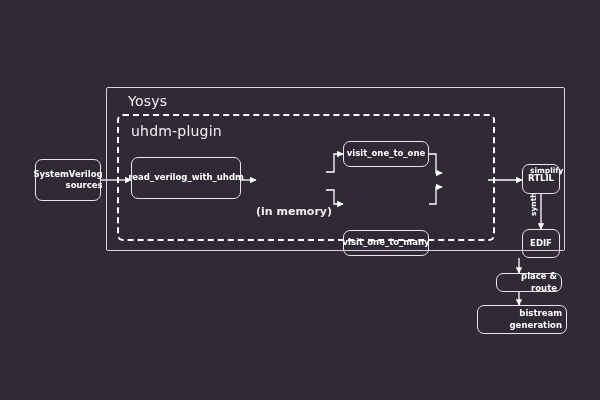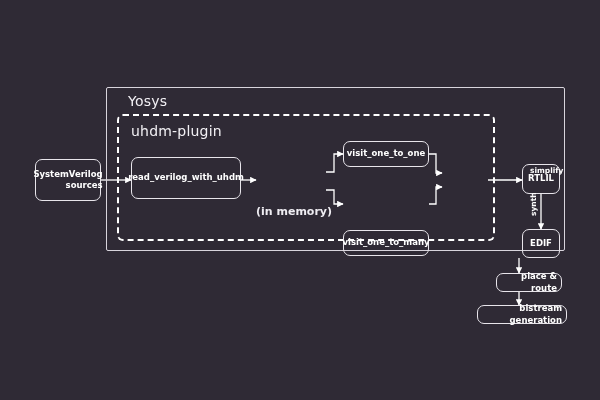--- a/index.html
+++ b/index.html
@@ -127,19 +127,19 @@
 
   <div class="node" style="left:343px;top:191px;width:86px;height:26px;margin-top:39px;">visit_one_to_many</div>
 
 
   <div class="node" style="left:522px;top:229px;width:38px;height:29px;">EDIF</div>
 
   <div class="node" style="left:522px;top:164px;width:38px;height:30px;">RTLIL</div>
 
   <div class="node" style="left:477px;top:273px;width:66px;height:19px;margin-left:19px;">place &amp; route</div>
 
-  <div class="node" style="left:477px;top:305px;width:90px;height:19px;">bistream generation</div>
+  <div class="node" style="left:477px;top:305px;width:90px;height:29px;">bistream generation</div>
 
   <div class="edge-label" style="left:498px;top:166px;margin-left:32px;">simplify</div>
 
   <div class="edge-label vertical" style="left:529px;top:216px;">synth</div>
 
 </div>
 
 </body></html>

